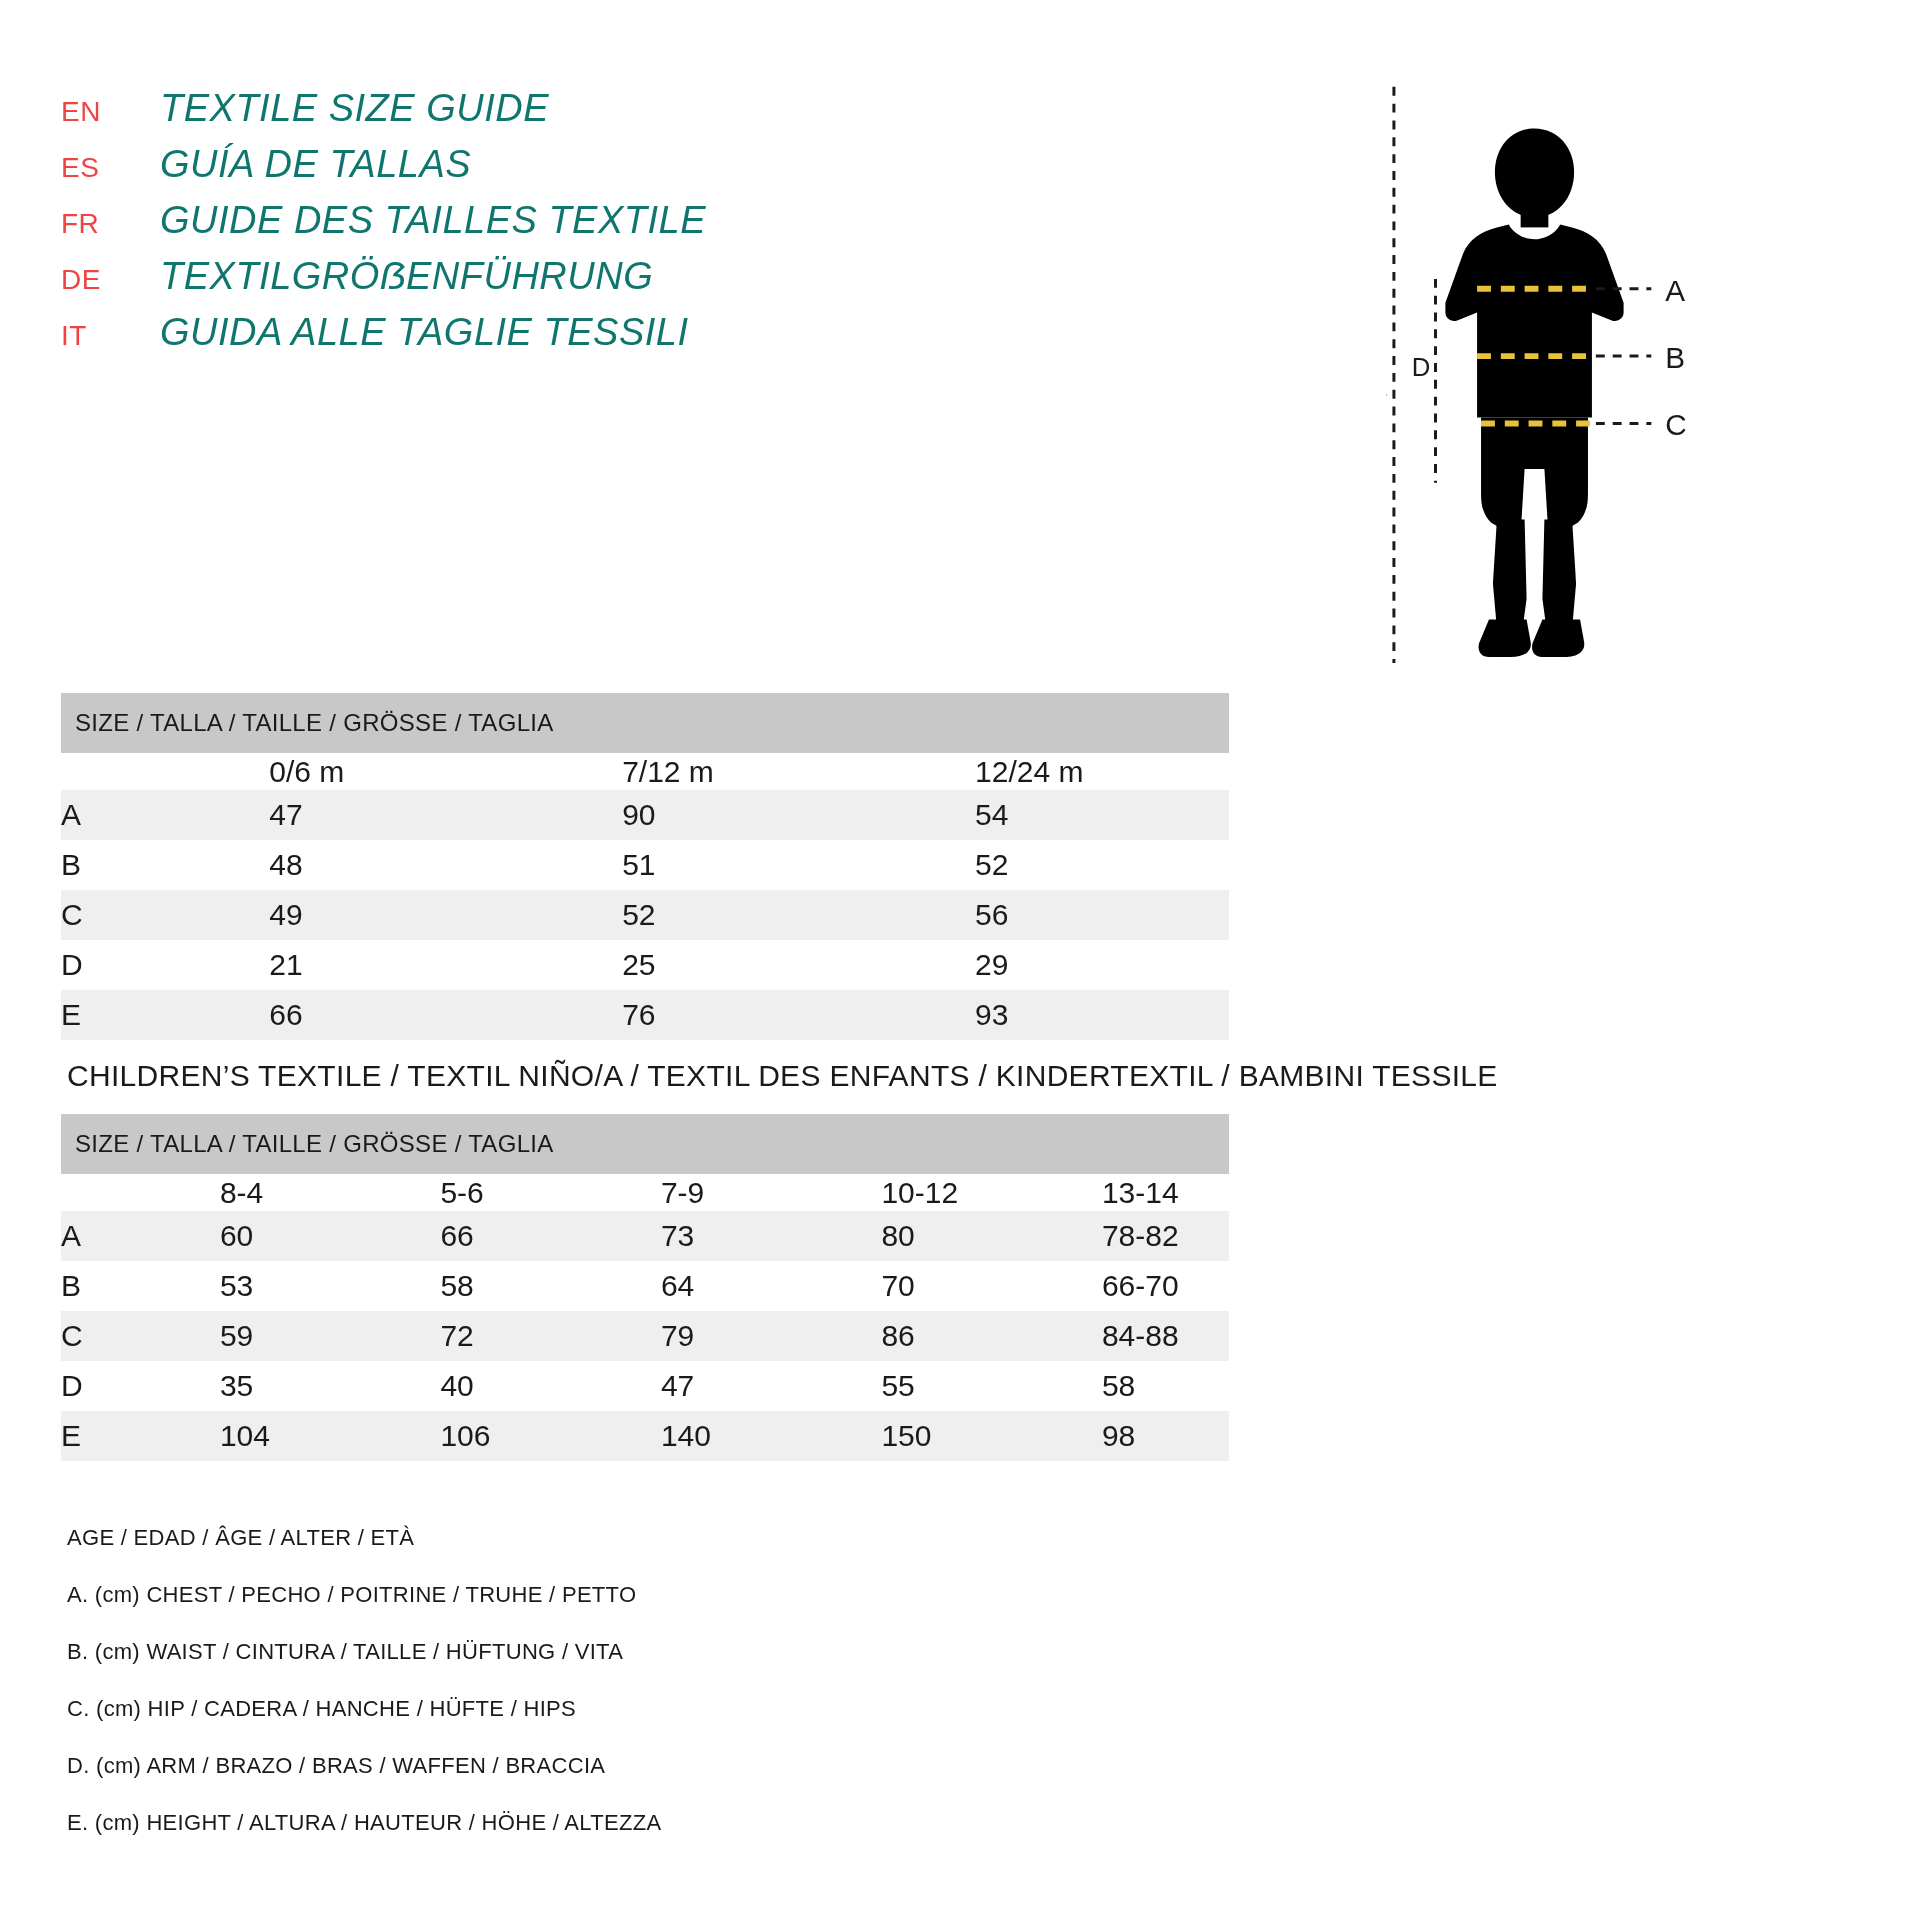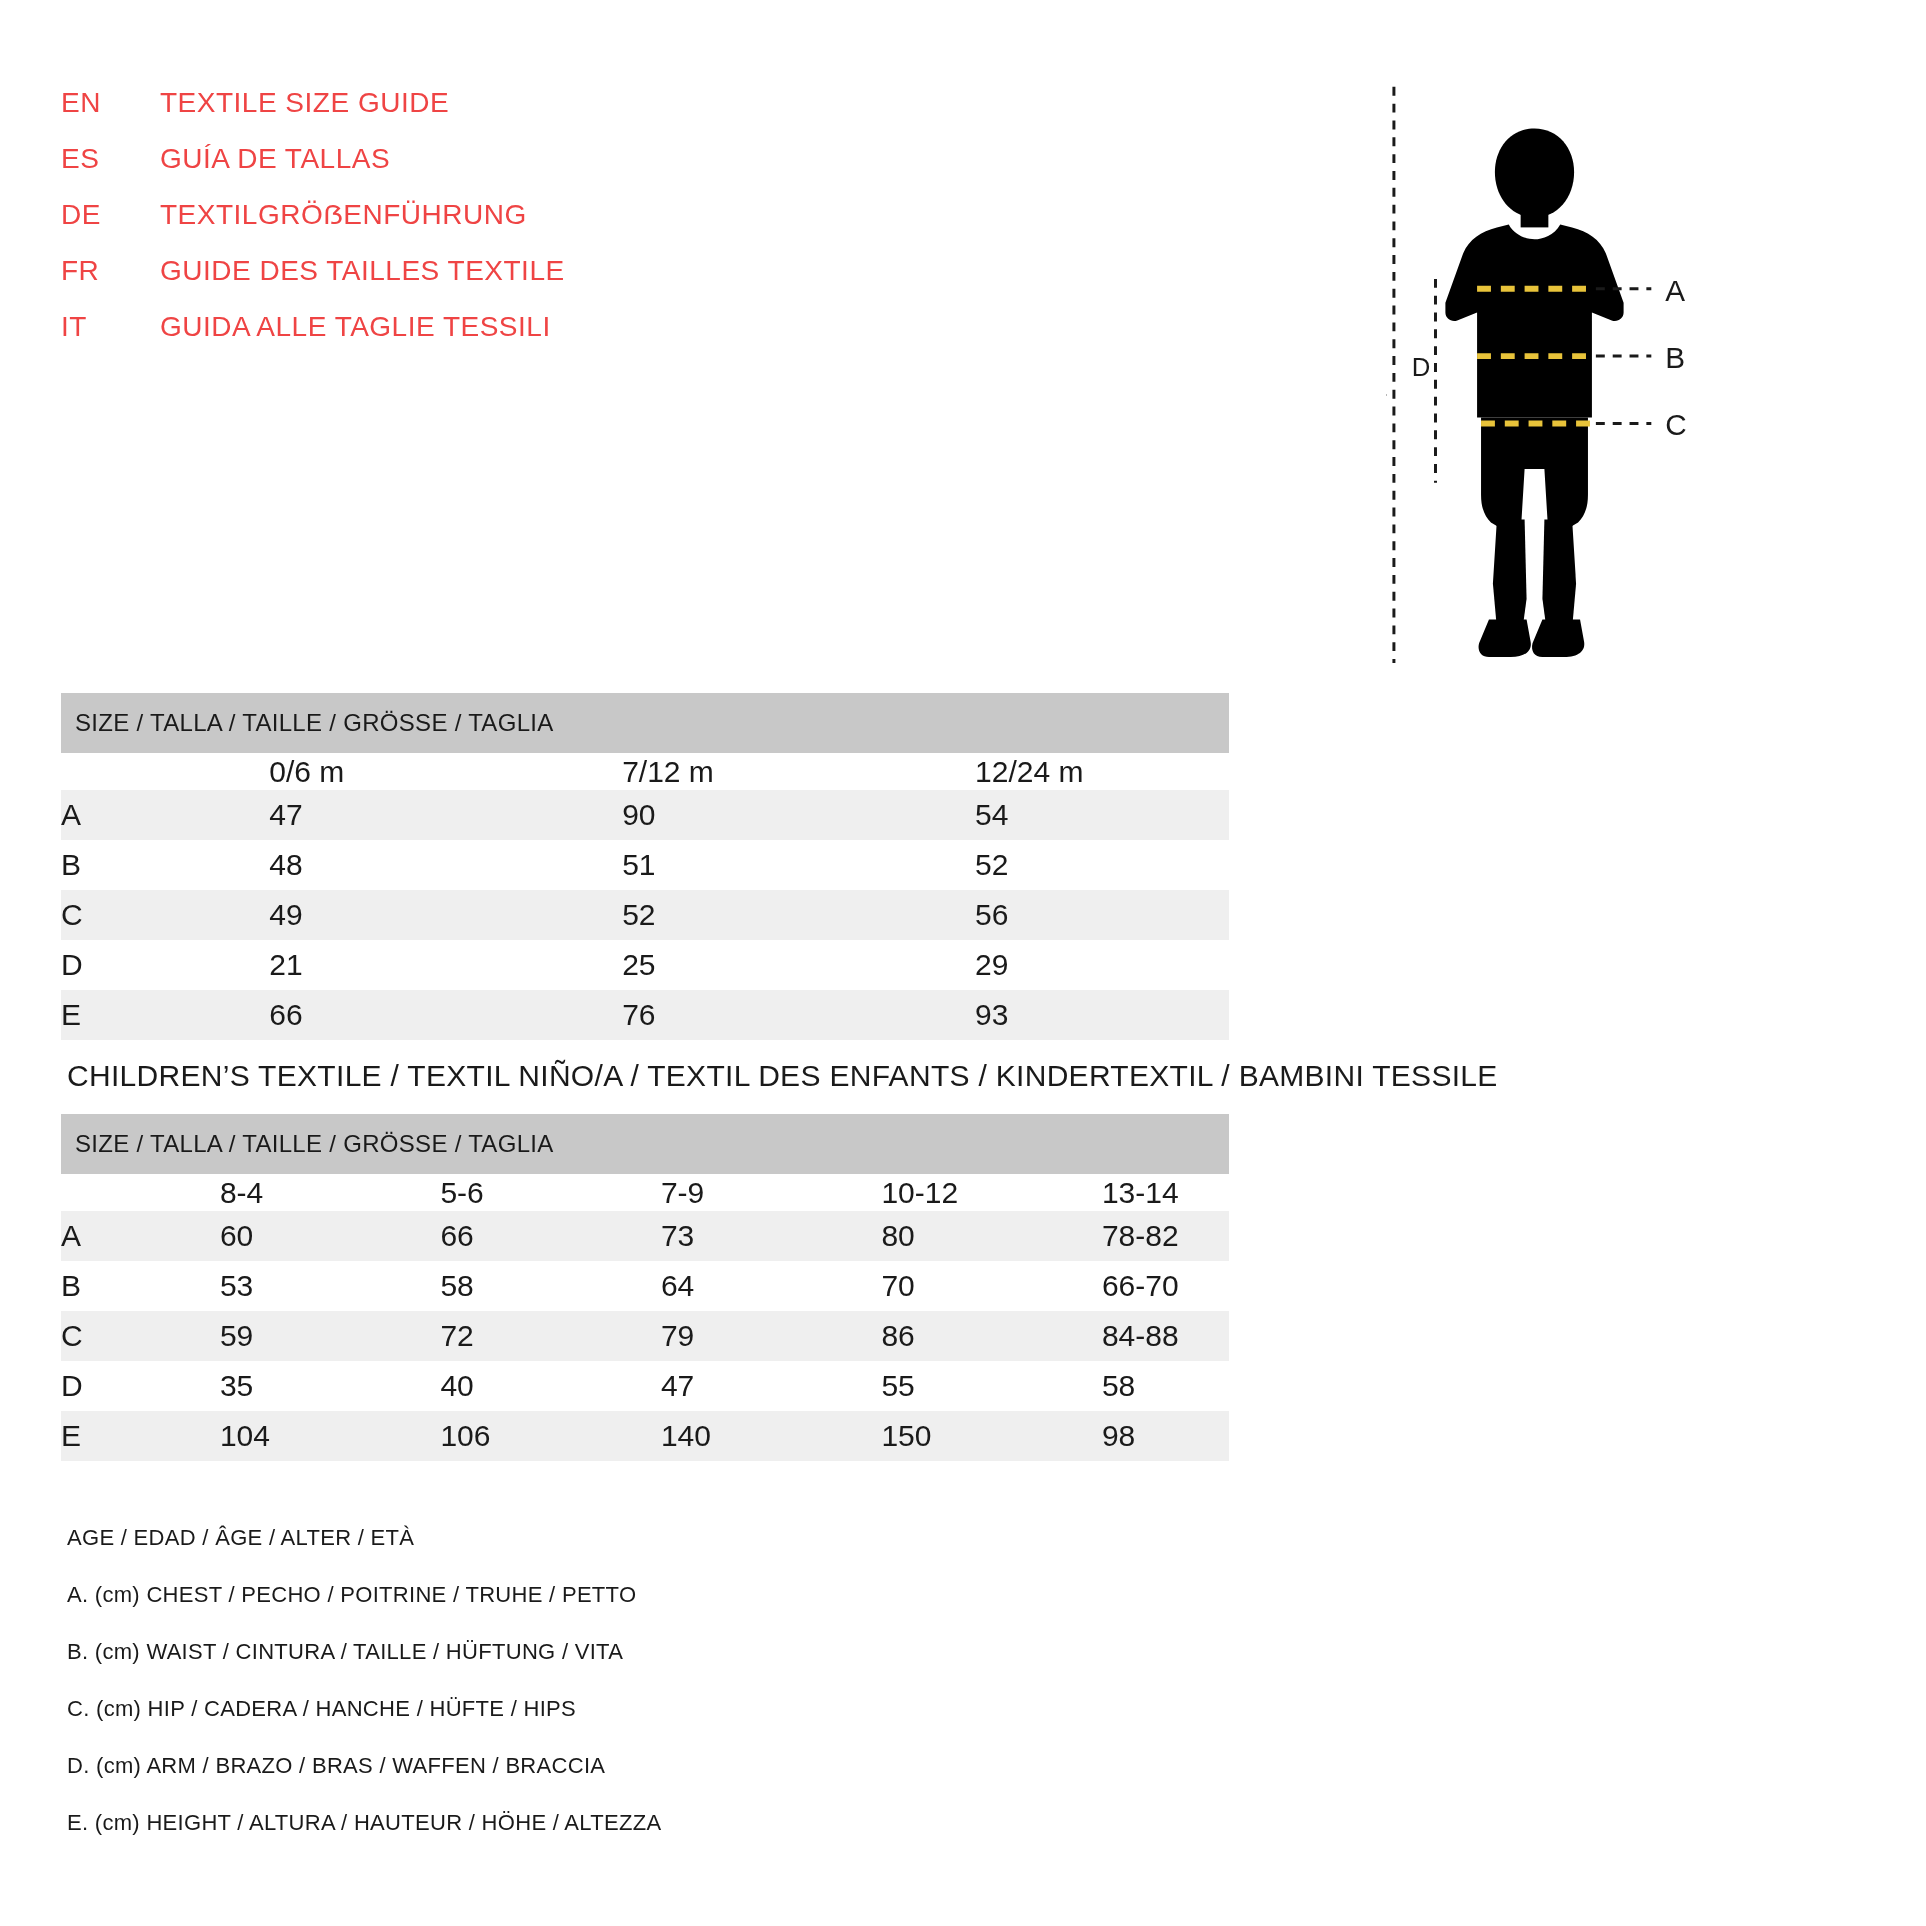--- a/index.html
+++ b/index.html
@@ -33,24 +33,25 @@
     align-items: baseline;
     height: 56px;
   }
   .lang-code {
     width: 99px;
     font-size: 28px;
     letter-spacing: 0.5px;
     color: #ef4444;
   }
   .lang-text {
-    font-size: 28px;
+    font-size: 38px;
     letter-spacing: 0.5px;
-    color: #ef4444;
+    color: #0f766e;
     white-space: nowrap;
+    font-style: italic;
   }
 
   
   .figure-area {
     position: absolute;
     left: 1386px;
     top: 69px;
     width: 495px;
     height: 693px;
   }
@@ -139,26 +140,26 @@
   <div class="lang-block">
     <div class="lang-row">
       <span class="lang-code">EN</span>
       <span class="lang-text">TEXTILE SIZE GUIDE</span>
     </div>
     <div class="lang-row">
       <span class="lang-code">ES</span>
       <span class="lang-text">GUÍA DE TALLAS</span>
     </div>
     <div class="lang-row">
+      <span class="lang-code">FR</span>
+      <span class="lang-text">GUIDE DES TAILLES TEXTILE</span>
+    </div>
+    <div class="lang-row">
       <span class="lang-code">DE</span>
       <span class="lang-text">TEXTILGRÖẞENFÜHRUNG</span>
-    </div>
-    <div class="lang-row">
-      <span class="lang-code">FR</span>
-      <span class="lang-text">GUIDE DES TAILLES TEXTILE</span>
     </div>
     <div class="lang-row">
       <span class="lang-code">IT</span>
       <span class="lang-text">GUIDA ALLE TAGLIE TESSILI</span>
     </div>
   </div>
 
   <div class="figure-area">
     <svg class="figure-svg" width="495" height="693" viewBox="0 0 500 700" xmlns="http://www.w3.org/2000/svg">
 

